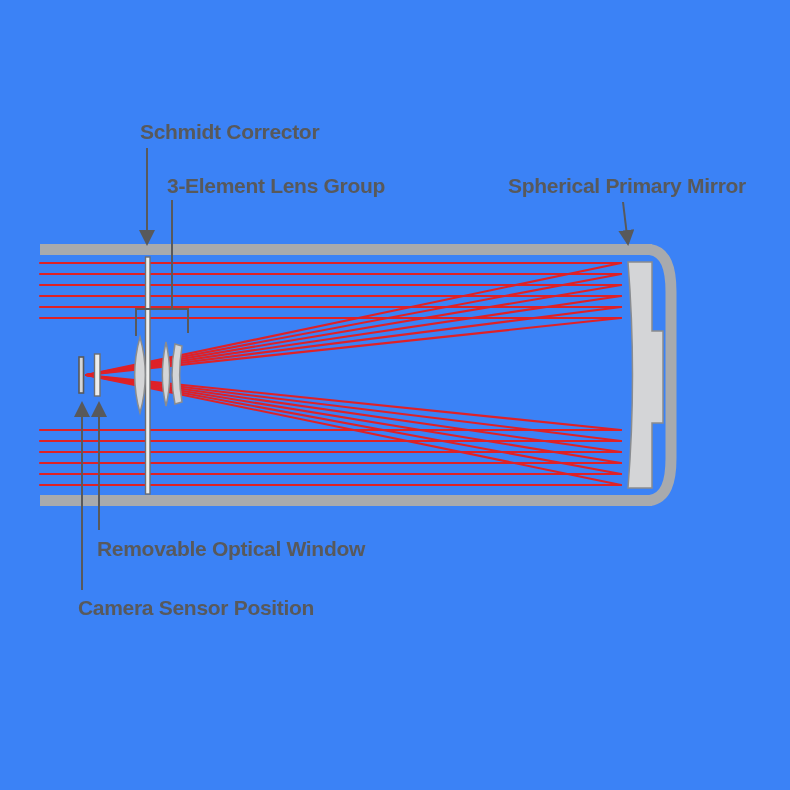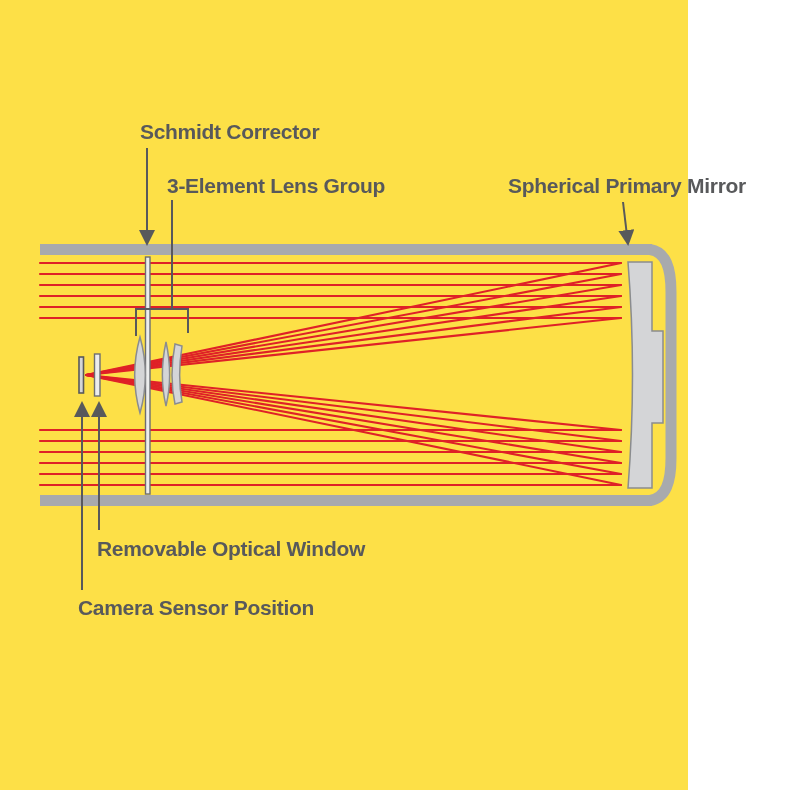--- a/index.html
+++ b/index.html
@@ -5,23 +5,23 @@
   html, body {
     margin: 0;
     padding: 0;
     background: #ffffff;
     width: 790px;
     height: 790px;
     font-family: "Liberation Sans", sans-serif;
   }
   #stage {
     position: relative;
-    width: 688px;
+    width: 790px;
     height: 790px;
-    background: #fde047;
+    background: #3b82f6;
   }
   svg { display: block; }
 
   .tube-wall  { fill: var(--tube-gray, #a8aaad); }
   .tube-cap   { stroke: var(--tube-gray, #a8aaad); stroke-width: 11; fill: none; }
   .ray        { stroke: var(--ray-red, #df2127); stroke-width: 2.1; fill: none; stroke-linecap: round; }
   .glass      { fill: var(--element-fill, #d4d5d7); stroke: var(--element-stroke, #8a8c8f); stroke-width: 1.5; }
   .glass-thin { fill: #eceded; stroke: #6d6e71; stroke-width: 1.4; }
   .sensor     { fill: var(--element-fill, #d4d5d7); stroke: #58595b; stroke-width: 1.6; }
   .ann        { stroke: var(--text-gray, #58595b); stroke-width: 2; fill: none; }

